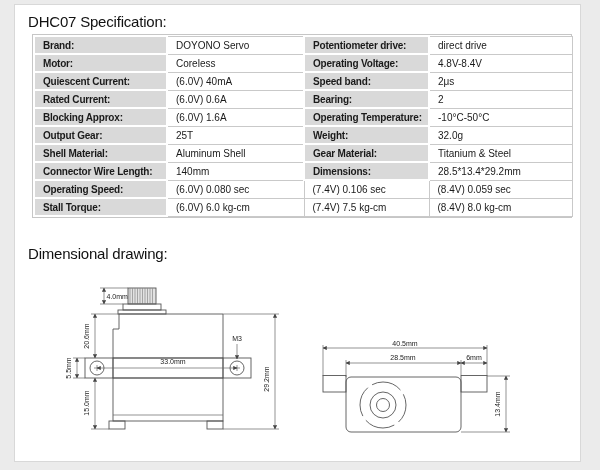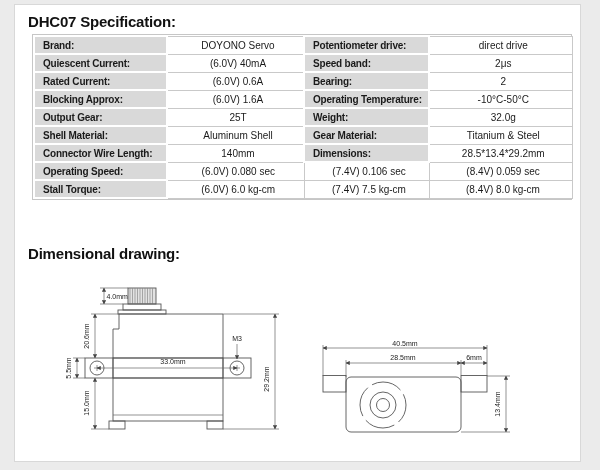--- a/index.html
+++ b/index.html
@@ -5,39 +5,39 @@
   html,body{margin:0;padding:0;}
   body{
     width:600px;height:470px;position:relative;background:#ebebeb;
     font-family:"Liberation Sans", sans-serif;color:#1a1a1a;overflow:hidden;
   }
   .page{
     position:absolute;left:14px;top:4px;width:567px;height:458px;
     background:#ffffff;border:1px solid #d8d8d8;box-sizing:border-box;
   }
   .heading{
-    position:absolute;left:13px;font-size:15px;font-weight:bold;color:#111;
+    position:absolute;left:13px;font-size:15px;font-weight:normal;color:#111;
     letter-spacing:-0.2px;
   }
   .h-spec{top:8px;}
   .h-draw{top:240px;}
   .table-wrap{
     position:absolute;left:17px;top:29px;width:540px;
     border:1px solid #c6c6c6;background:#ffffff;box-sizing:border-box;
   }
   table{width:100%;border-collapse:collapse;table-layout:fixed;}
   td{
     height:16px;font-size:10px;padding:0 3px 0 8px;vertical-align:middle;
     border:1px solid #c9c9c9;white-space:nowrap;overflow:hidden;
   }
   td.label{
     background:#d9d9d9;font-weight:bold;border:2px solid #ffffff;
     letter-spacing:-0.2px;
   }
-  td.value{background:#ffffff;text-align:center;}
+  td.value{background:#ffffff;}
   td.value.small{font-size:7.8px;letter-spacing:-0.1px;}
   .drawing-svg{position:absolute;}
   .front-svg{left:48px;top:274px;}
   .top-svg{left:304px;top:332px;}
   .outline{fill:none;stroke:#555;stroke-width:0.9;}
   .gearfill{fill:#e2e2e2;stroke:#555;stroke-width:0.9;}
   .hatch{fill:none;stroke:#8a8a8a;stroke-width:0.7;}
   .dim{fill:none;stroke:#666;stroke-width:0.7;}
   .seam{fill:none;stroke:#666;stroke-width:0.7;}
   .dim-text{font-size:7px;fill:#222;font-family:"Liberation Sans", sans-serif;}
@@ -58,20 +58,26 @@
           <col style="width:143px">
       </colgroup>
       <tbody>
           <tr>
             <td class="label">Brand:</td>
             <td class="value">DOYONO Servo</td>
             <td class="label">Potentiometer drive:</td>
             <td class="value">direct drive</td>
           </tr>
           <tr>
+            <td class="label">Motor:</td>
+            <td class="value">Coreless</td>
+            <td class="label">Operating Voltage:</td>
+            <td class="value">4.8V-8.4V</td>
+          </tr>
+          <tr>
             <td class="label">Quiescent Current:</td>
             <td class="value">(6.0V) 40mA</td>
             <td class="label">Speed band:</td>
             <td class="value">2μs</td>
           </tr>
           <tr>
             <td class="label">Rated Current:</td>
             <td class="value">(6.0V) 0.6A</td>
             <td class="label">Bearing:</td>
             <td class="value">2</td>

